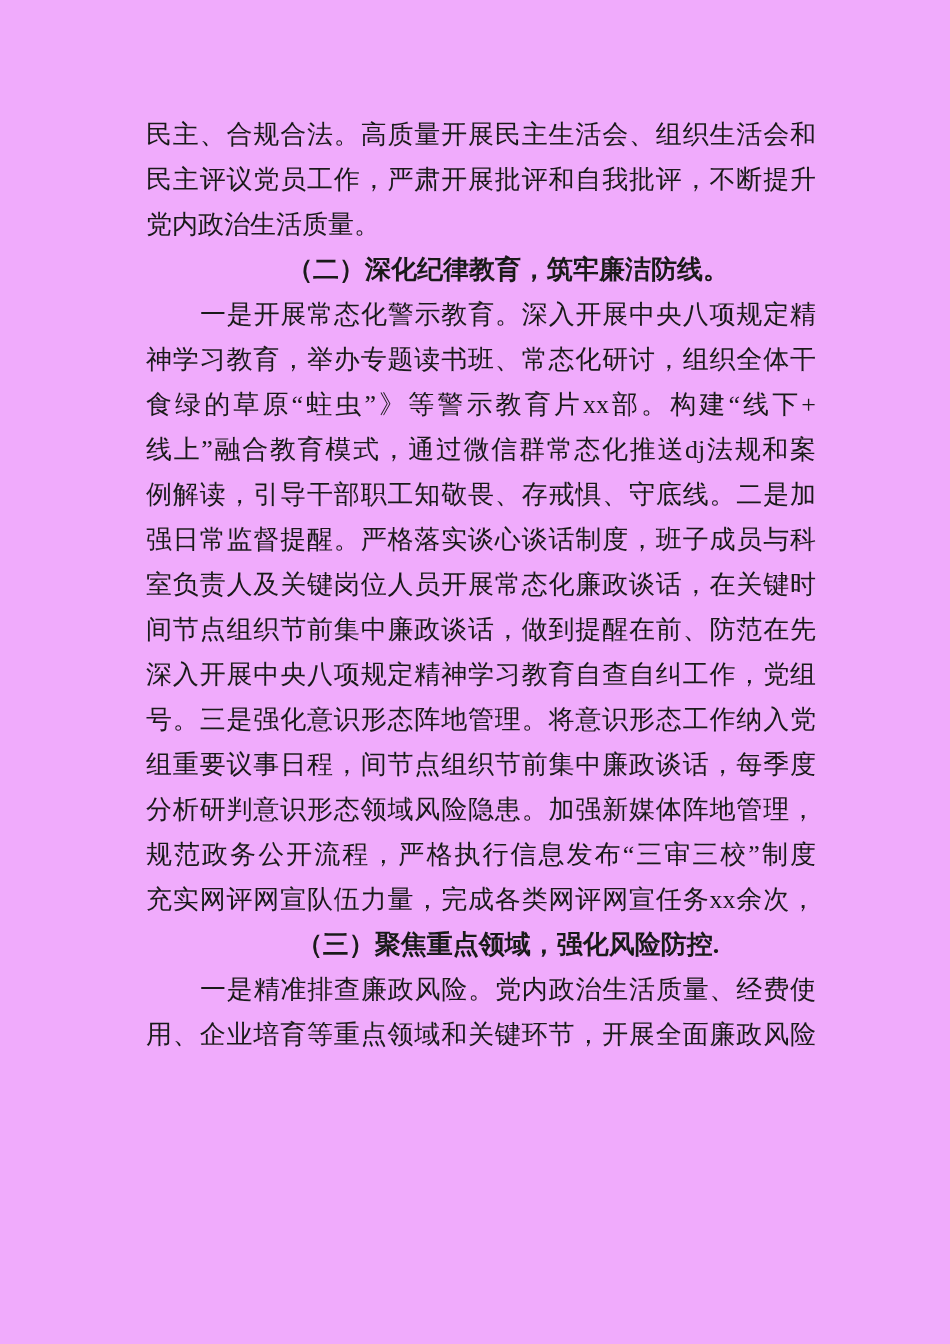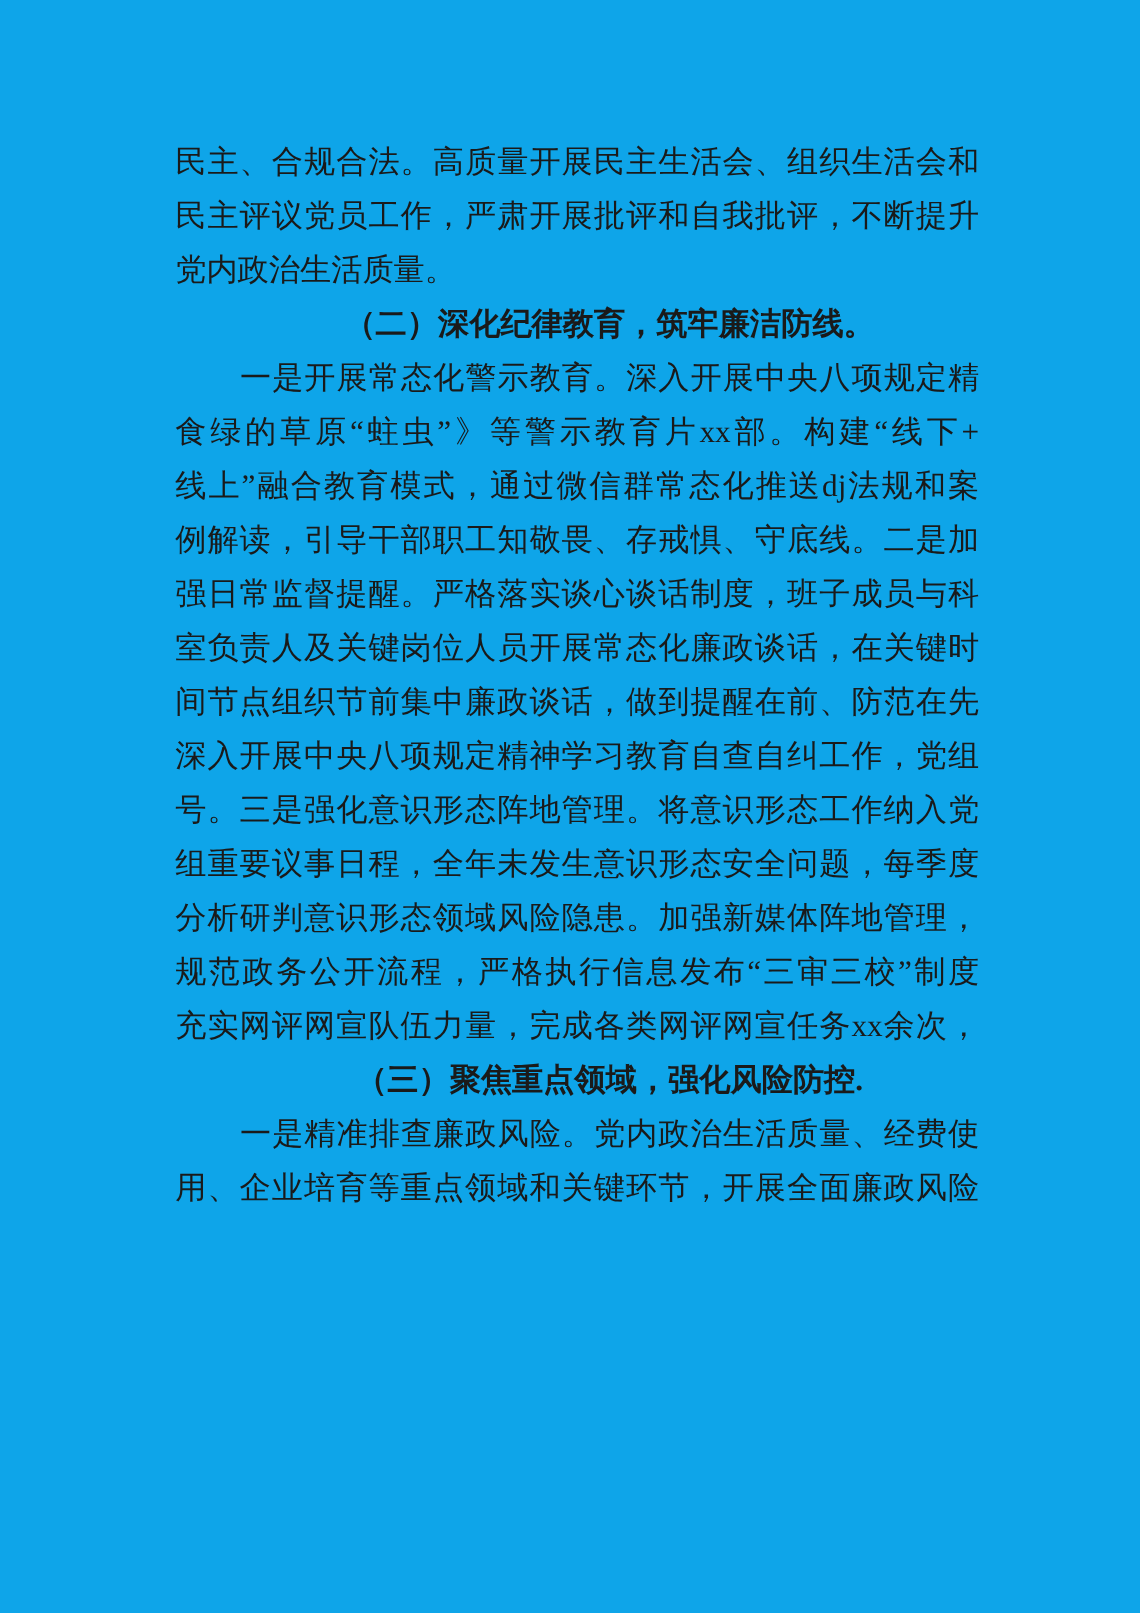--- a/index.html
+++ b/index.html
@@ -10,21 +10,21 @@
     width: 950px;
     height: 1344px;
     background: #ffffff;
     font-family: "Liberation Serif", "DejaVu Serif", serif;
     color: #1a1a1a;
   }
   .page {
     position: relative;
     width: 950px;
     height: 1344px;
-    background: #0ea5e9;
+    background: #f0abfc;
     overflow: hidden;
   }
   .textblock {
     position: absolute;
     left: 146px;
     top: 112px;
     width: 670px;
   }
   .line {
     height: 45px;
@@ -48,29 +48,30 @@
 </head>
 <body style="background: rgb(255, 255, 255); color: rgb(26, 26, 26);">
 
 <div class="page">
   <div class="textblock">
       <div class="line justify">民主、合规合法。高质量开展民主生活会、组织生活会和</div>
       <div class="line justify">民主评议党员工作，严肃开展批评和自我批评，不断提升</div>
       <div class="line">党内政治生活质量。</div>
       <div class="line indent bold">（二）深化纪律教育，筑牢廉洁防线。</div>
       <div class="line indent justify">一是开展常态化警示教育。深入开展中央八项规定精</div>
+      <div class="line justify">神学习教育，举办专题读书班、常态化研讨，组织全体干</div>
       <div class="line justify">食绿的草原“蛀虫”》等警示教育片xx部。构建“线下+</div>
       <div class="line justify">线上”融合教育模式，通过微信群常态化推送dj法规和案</div>
       <div class="line justify">例解读，引导干部职工知敬畏、存戒惧、守底线。二是加</div>
       <div class="line justify">强日常监督提醒。严格落实谈心谈话制度，班子成员与科</div>
       <div class="line justify">室负责人及关键岗位人员开展常态化廉政谈话，在关键时</div>
       <div class="line justify">间节点组织节前集中廉政谈话，做到提醒在前、防范在先</div>
       <div class="line justify">深入开展中央八项规定精神学习教育自查自纠工作，党组</div>
       <div class="line justify">号。三是强化意识形态阵地管理。将意识形态工作纳入党</div>
-      <div class="line justify">组重要议事日程，全年未发生意识形态安全问题，每季度</div>
+      <div class="line justify">组重要议事日程，间节点组织节前集中廉政谈话，每季度</div>
       <div class="line justify">分析研判意识形态领域风险隐患。加强新媒体阵地管理，</div>
       <div class="line justify">规范政务公开流程，严格执行信息发布“三审三校”制度</div>
       <div class="line justify">充实网评网宣队伍力量，完成各类网评网宣任务xx余次，</div>
       <div class="line indent bold">（三）聚焦重点领域，强化风险防控.</div>
       <div class="line indent justify">一是精准排查廉政风险。党内政治生活质量、经费使</div>
       <div class="line justify">用、企业培育等重点领域和关键环节，开展全面廉政风险</div>
     </div>
 </div>
 
 </body></html>

